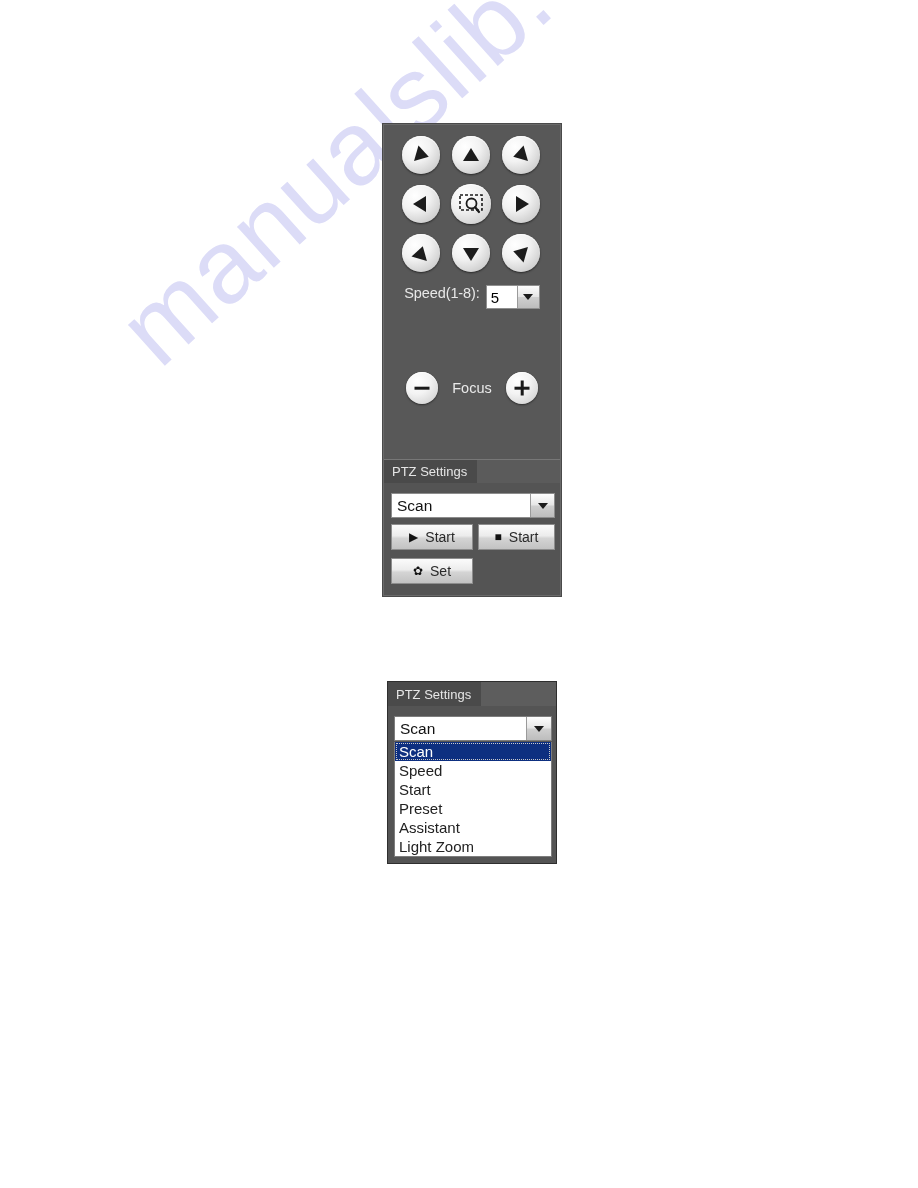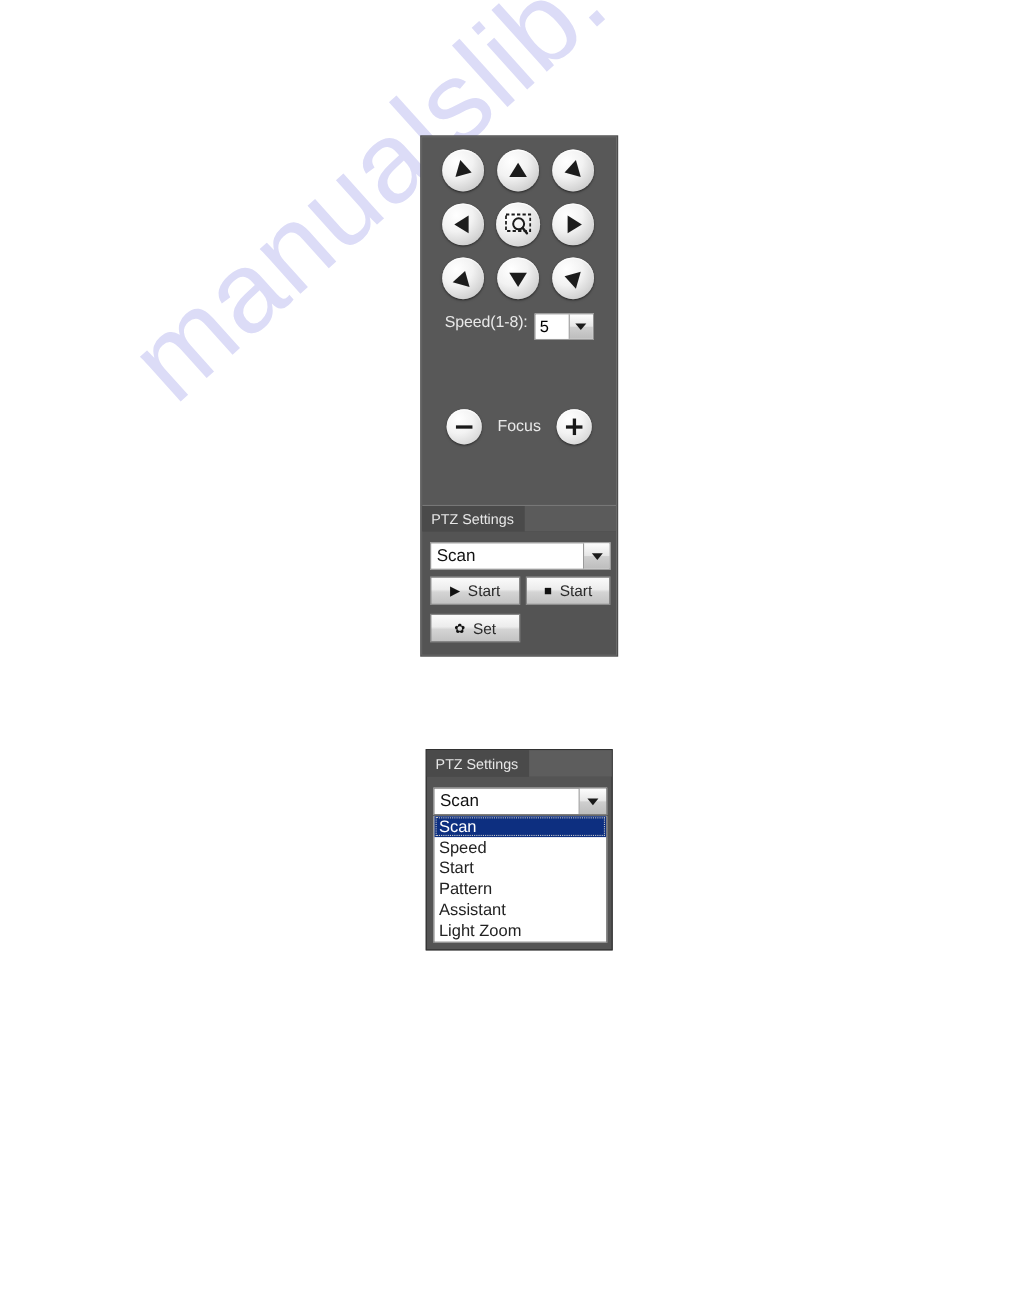--- a/index.html
+++ b/index.html
@@ -413,17 +413,17 @@
     <div class="txt">Scan</div>
     <div class="sel-arrow-box">
       <span class="sel-arrow"></span>
     </div>
   </div>
 
   <ul id="drop-list">
     <li class="selected">Scan</li>
     <li>Speed</li>
     <li>Start</li>
-    <li>Pattern</li>
+    <li>Preset</li>
     <li>Assistant</li>
     <li>Light Zoom</li>
   </ul>
 </div>
 
 </body></html>

